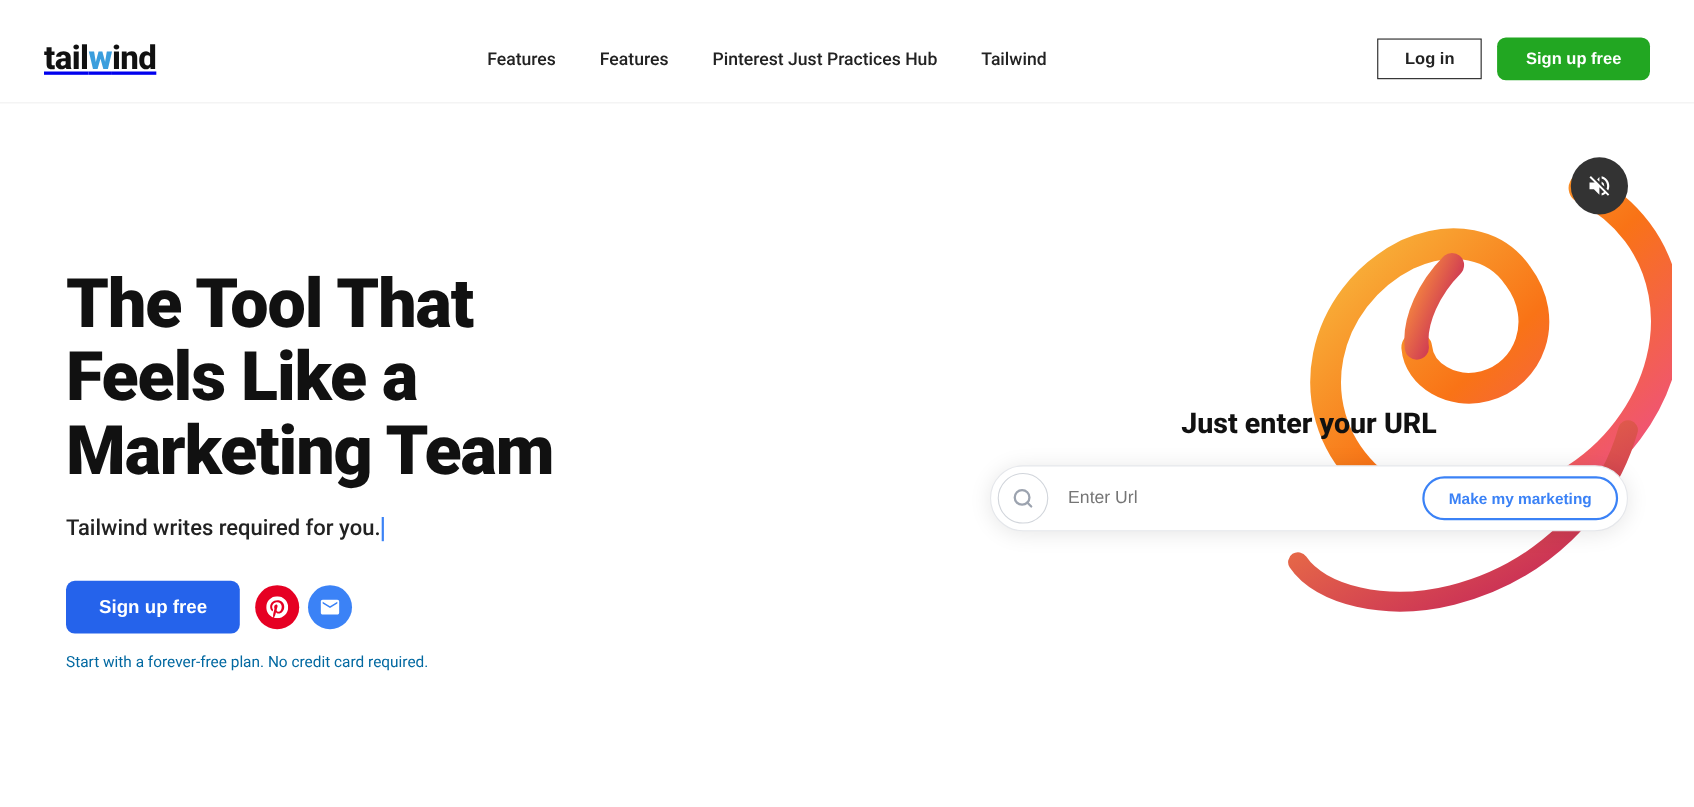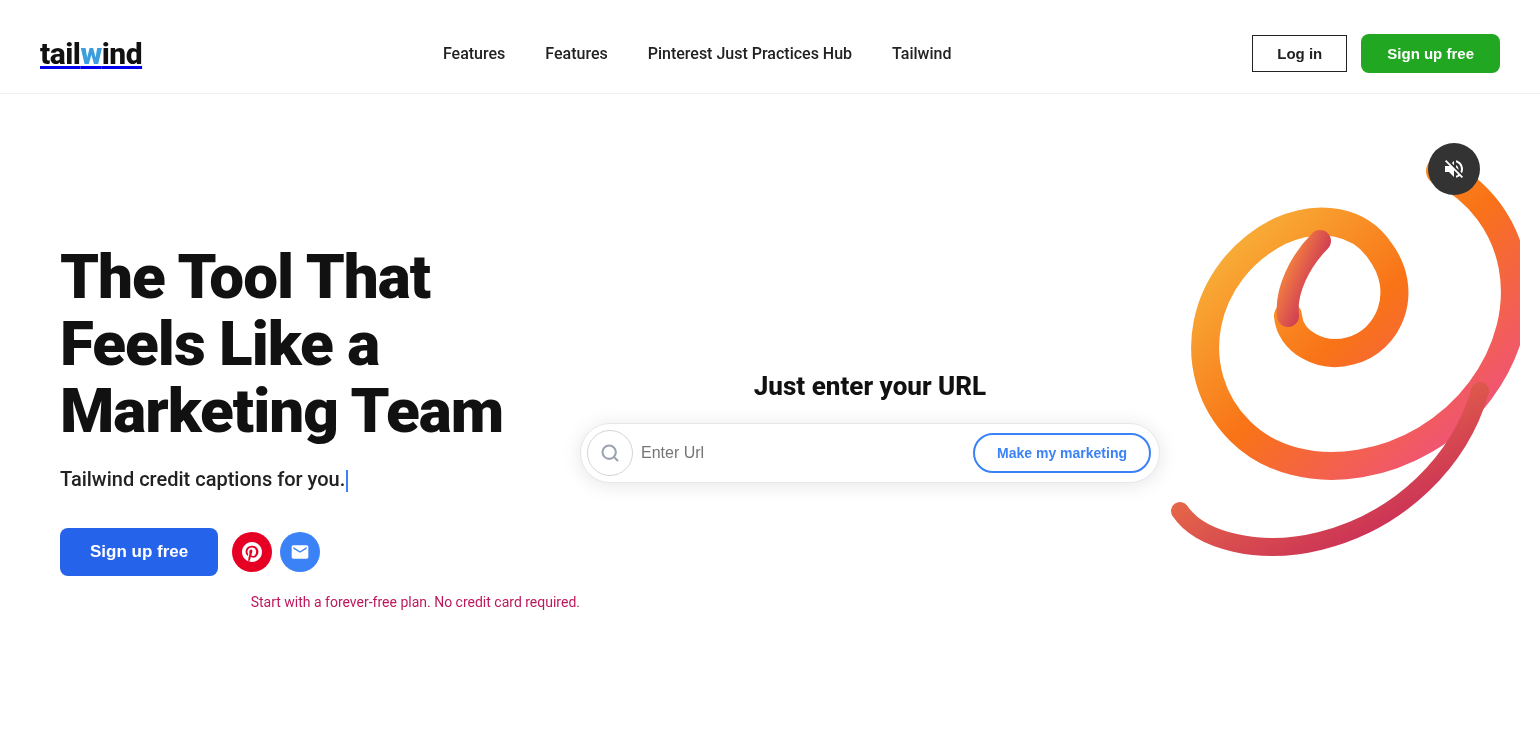--- a/index.html
+++ b/index.html
@@ -126,49 +126,49 @@
       align-items: center;
       justify-content: center;
       font-size: 18px;
     }
     .social-icon.pinterest { background: #e60023; }
     .social-icon.email { background: #3b82f6; }
 
     .hero-footer-text {
       margin-top: 18px;
       font-size: 14px;
-      color: #be185d;
-      text-align: right;
+      color: #0369a1;
     }
 
     
     .hero-right {
       flex: 1;
       display: flex;
       align-items: center;
-      justify-content: flex-start;
+      justify-content: flex-end;
       position: relative;
       min-height: 500px;
     }
 
     .url-box {
       position: relative;
       z-index: 10;
       text-align: center;
       margin-top: 40px;
     }
     .url-box-title {
       font-size: 26px;
       font-weight: 800;
       color: #111;
       margin-bottom: 22px;
     }
     .url-input-row {
       display: flex;
       align-items: center;
+      gap: 10px;
       background: #fff;
       border-radius: 50px;
       padding: 6px 8px 6px 6px;
       box-shadow: 0 2px 20px rgba(0,0,0,0.10);
       border: 1.5px solid #e5e7eb;
       width: 580px;
     }
     .search-circle {
       width: 46px;
       height: 46px;
@@ -264,21 +264,21 @@
   <div class="header-actions">
     <button class="btn-login">Log in</button>
     <button class="btn-signup-green">Sign up free</button>
   </div>
 </header>
 
 <main class="hero">
   <div class="hero-left">
     <h1 class="hero-headline">The Tool That Feels Like a Marketing Team</h1>
     <p class="hero-subtitle">
-      <span>Tailwind credit captions for you.</span><span class="cursor"></span>
+      <span>Tailwind writes required for you.</span><span class="cursor"></span>
     </p>
     <div style="display:flex;align-items:center;gap:0;margin-bottom:14px;">
       <button class="btn-signup-blue">Sign up free</button>
       <div class="social-icons">
         <div class="social-icon pinterest">
           <svg width="20" height="20" viewBox="0 0 24 24" fill="white">
             <path d="M12 0C5.373 0 0 5.373 0 12c0 5.084 3.163 9.426 7.627 11.174-.105-.949-.2-2.405.042-3.441.218-.937 1.407-5.965 1.407-5.965s-.359-.719-.359-1.782c0-1.668.967-2.914 2.171-2.914 1.023 0 1.518.769 1.518 1.69 0 1.029-.655 2.568-.994 3.995-.283 1.194.599 2.169 1.777 2.169 2.133 0 3.772-2.249 3.772-5.495 0-2.873-2.064-4.882-5.012-4.882-3.414 0-5.418 2.561-5.418 5.207 0 1.031.397 2.138.893 2.738a.36.36 0 0 1 .083.345l-.333 1.36c-.053.22-.174.267-.402.161-1.499-.698-2.436-2.889-2.436-4.649 0-3.785 2.75-7.262 7.929-7.262 4.163 0 7.398 2.967 7.398 6.931 0 4.136-2.607 7.464-6.227 7.464-1.216 0-2.359-.632-2.75-1.378l-.748 2.853c-.271 1.043-1.002 2.35-1.492 3.146C9.57 23.812 10.763 24 12 24c6.627 0 12-5.373 12-12S18.627 0 12 0z"></path>
           </svg>
         </div>
         <div class="social-icon email">

